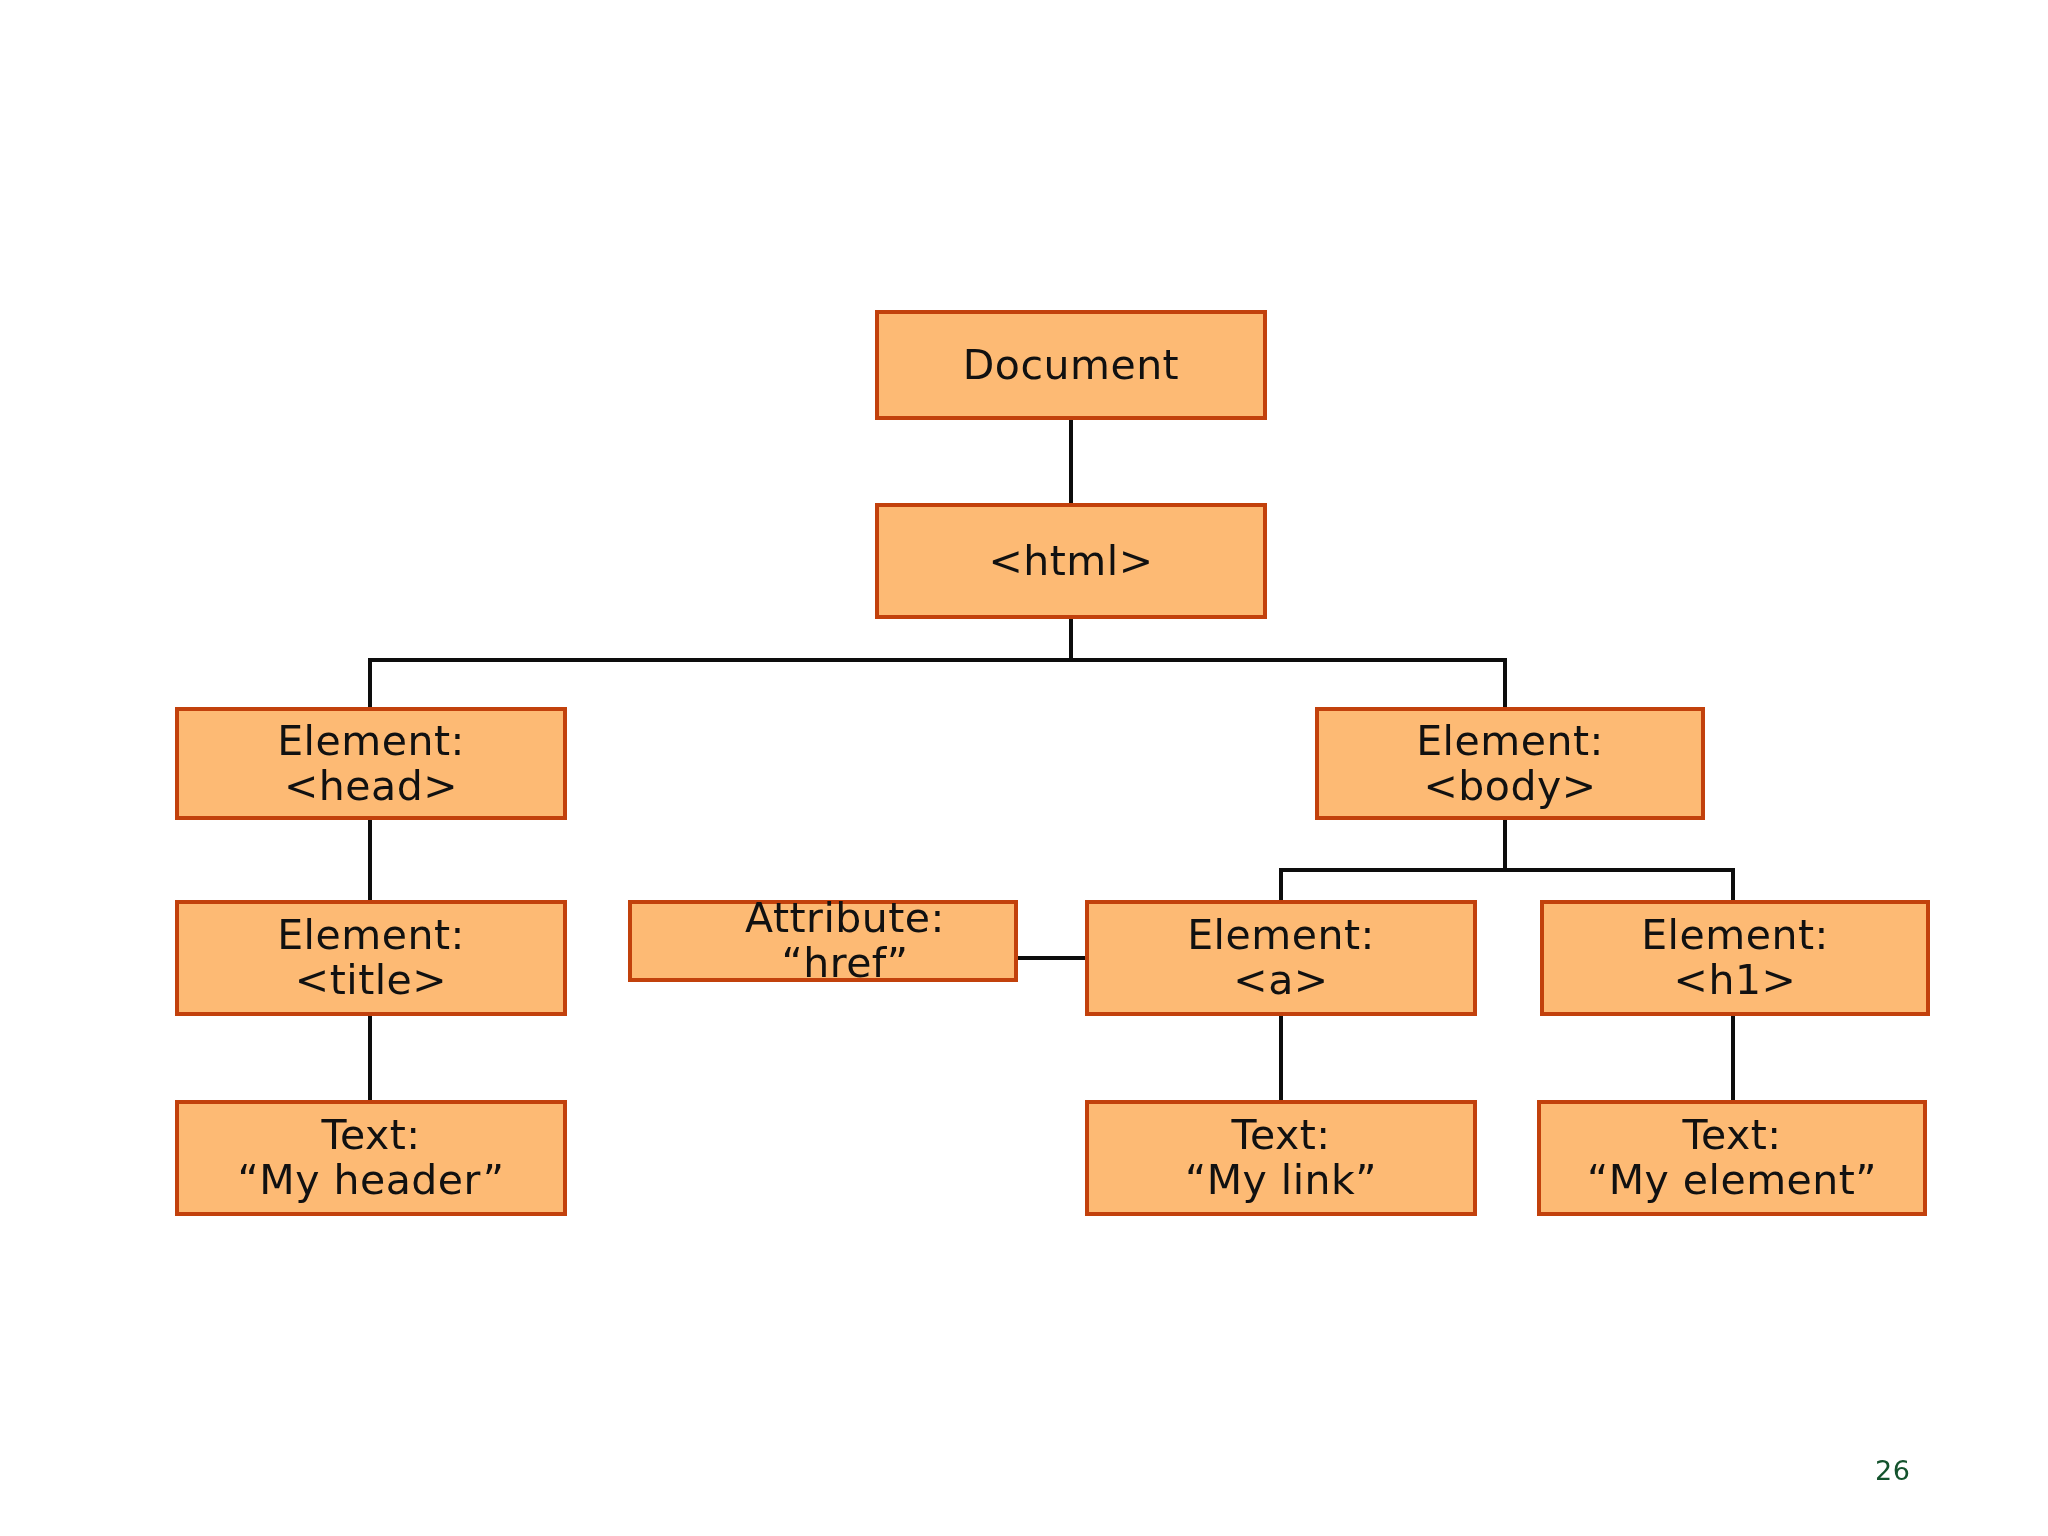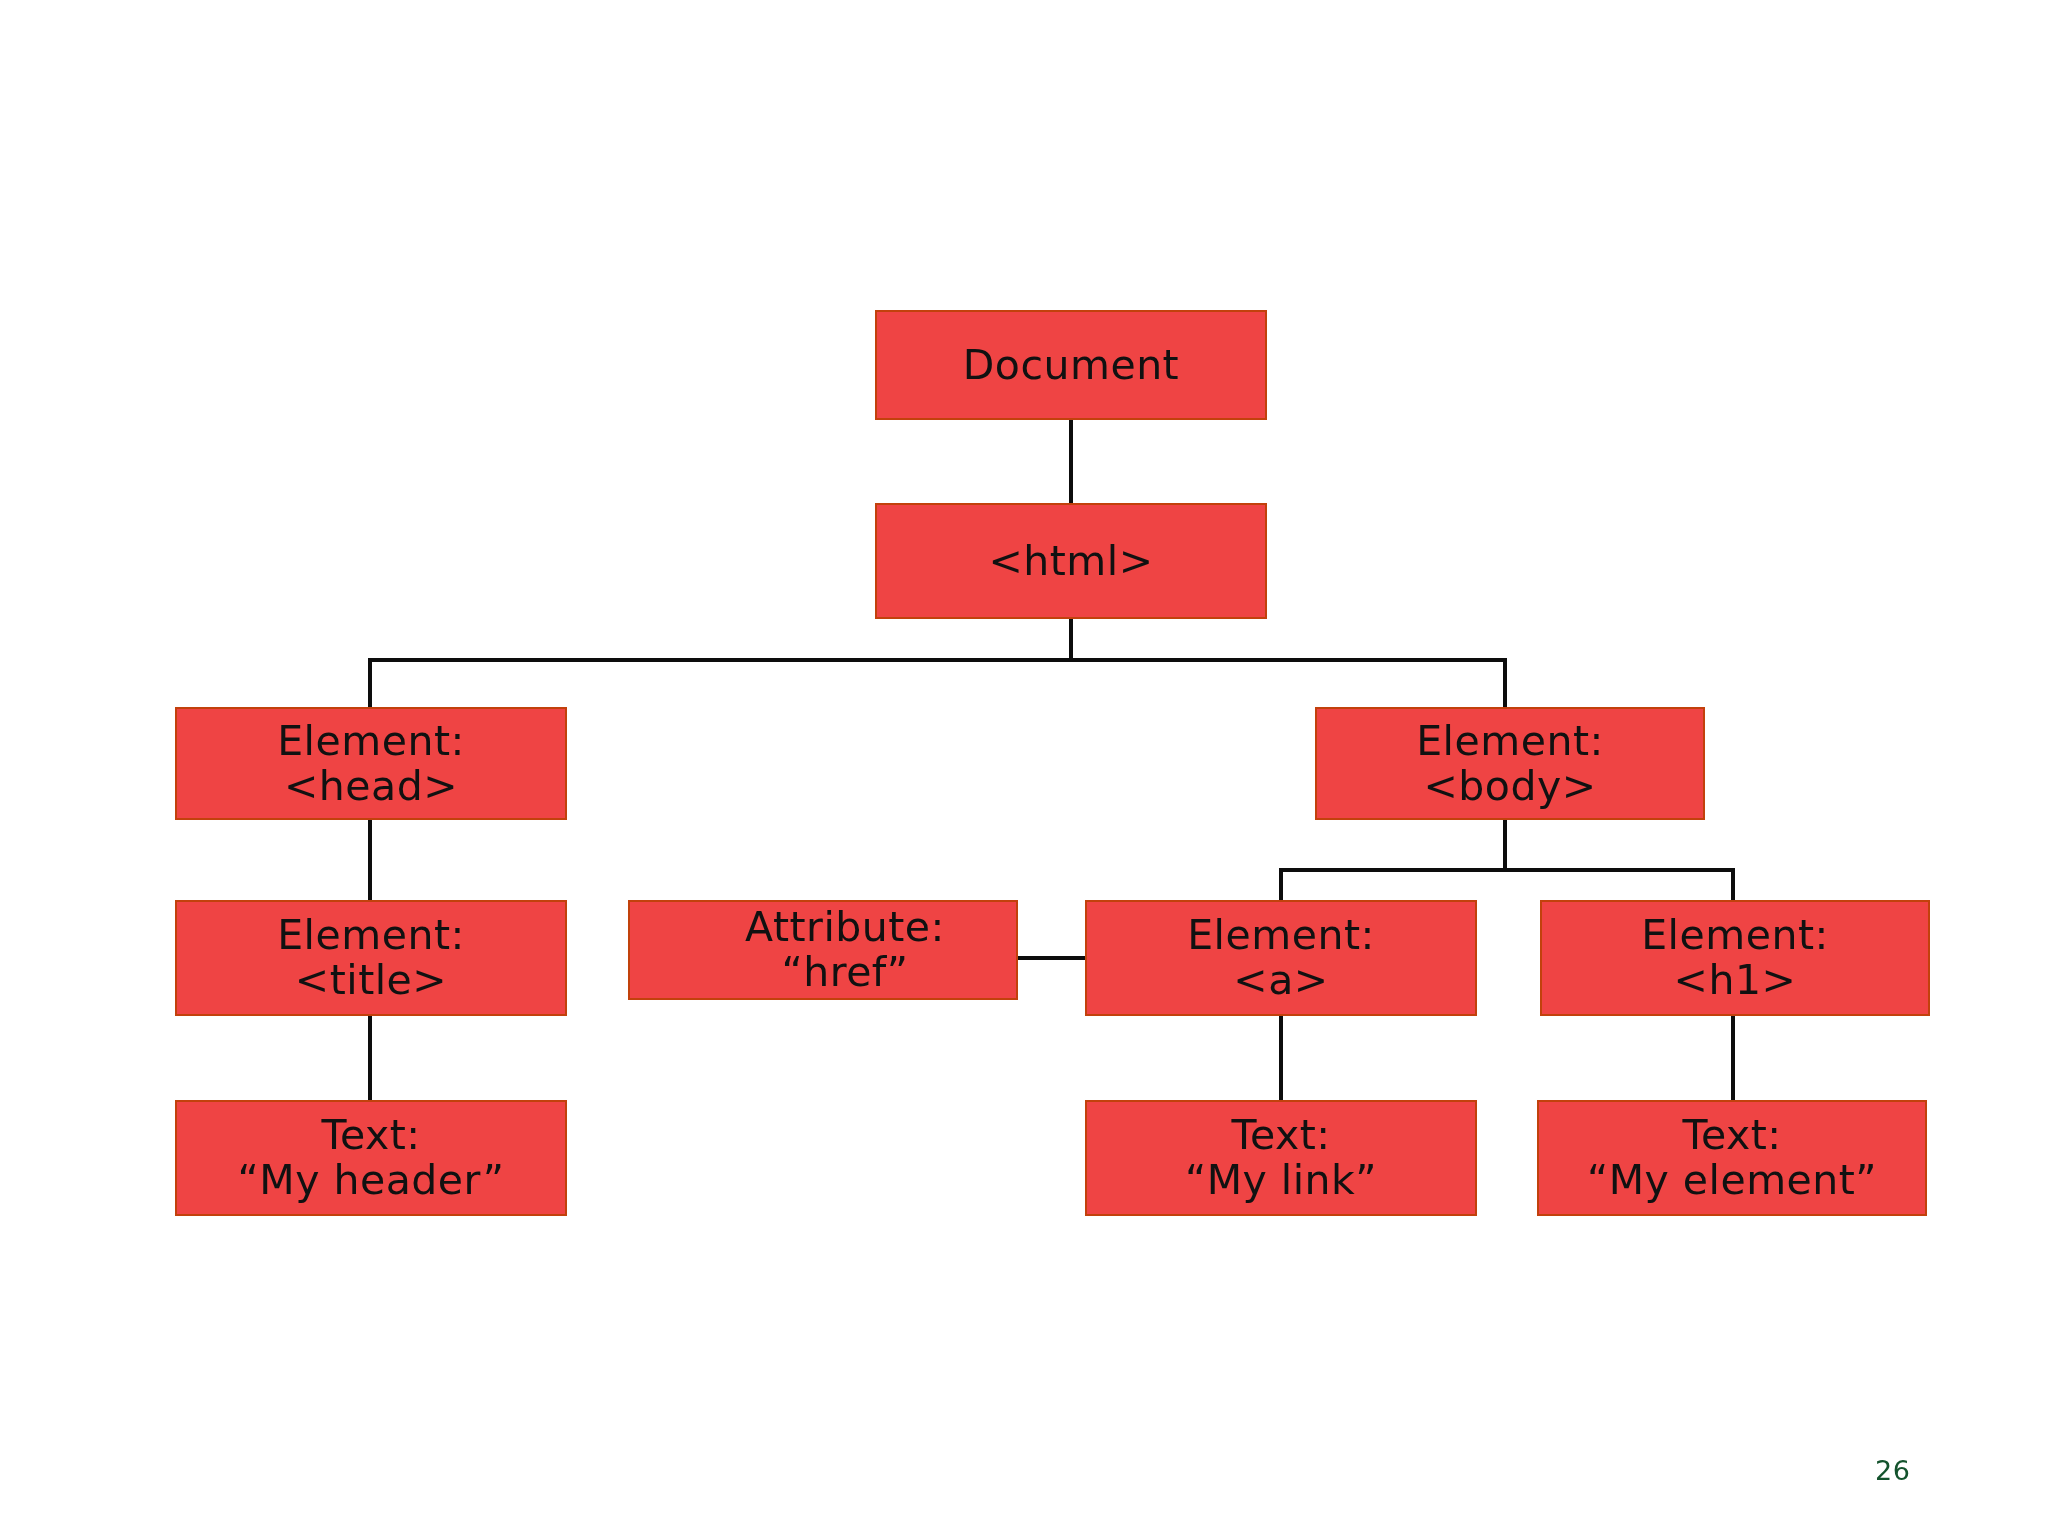--- a/index.html
+++ b/index.html
@@ -20,22 +20,22 @@
   #diagram {
     position: absolute;
     left: 0;
     top: 0;
     width: 2048px;
     height: 1536px;
   }
   .node {
     position: absolute;
     box-sizing: border-box;
-    border: 2px solid #c2410c;
-    background: #ef4444;
+    border: 4px solid #c2410c;
+    background: #fdba74;
     display: flex;
     flex-direction: column;
     align-items: center;
     justify-content: center;
     text-align: center;
     color: #111111;
     font-family: "DejaVu Sans", sans-serif;
     font-size: 41px;
     line-height: 1.09;
     letter-spacing: 0.5px;
@@ -101,21 +101,21 @@
     <div class="node" style="left:1315px; top:707px; width:390px; height:113px;">
       <span class="ln">Element:</span>
       <span class="ln">&lt;body&gt;</span>
     </div>
 
     <div class="node" style="left:175px; top:900px; width:392px; height:116px;">
       <span class="ln">Element:</span>
       <span class="ln">&lt;title&gt;</span>
     </div>
 
-    <div class="node" style="left:628px; top:900px; width:390px; height:100px;padding-left:44px;">
+    <div class="node" style="left:628px; top:900px; width:390px; height:82px;padding-left:44px;">
       <span class="ln">Attribute:</span>
       <span class="ln">“href”</span>
     </div>
 
     <div class="node" style="left:1085px; top:900px; width:392px; height:116px;">
       <span class="ln">Element:</span>
       <span class="ln">&lt;a&gt;</span>
     </div>
 
     <div class="node" style="left:1540px; top:900px; width:390px; height:116px;">

